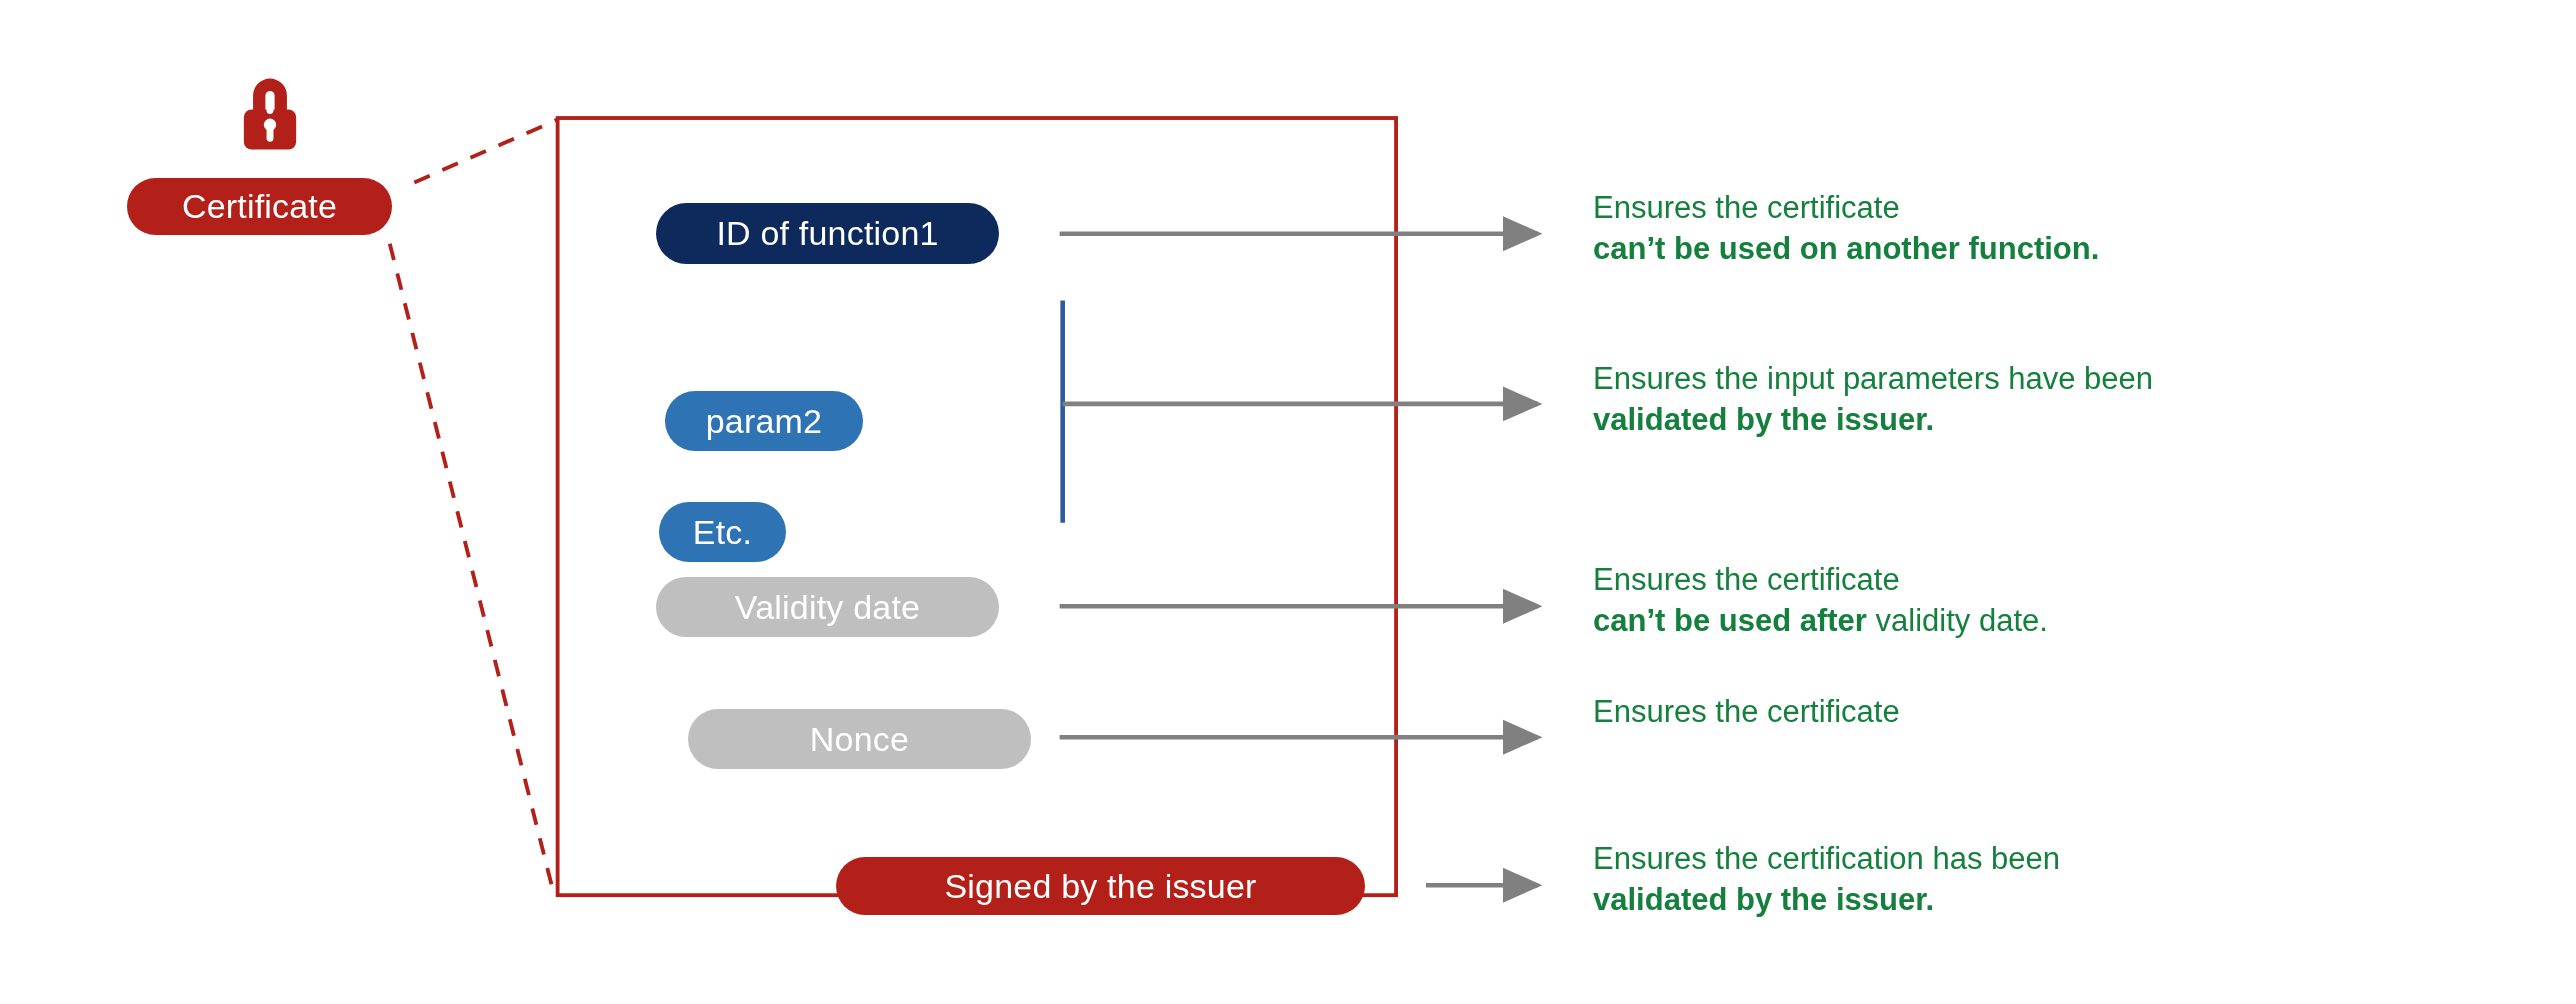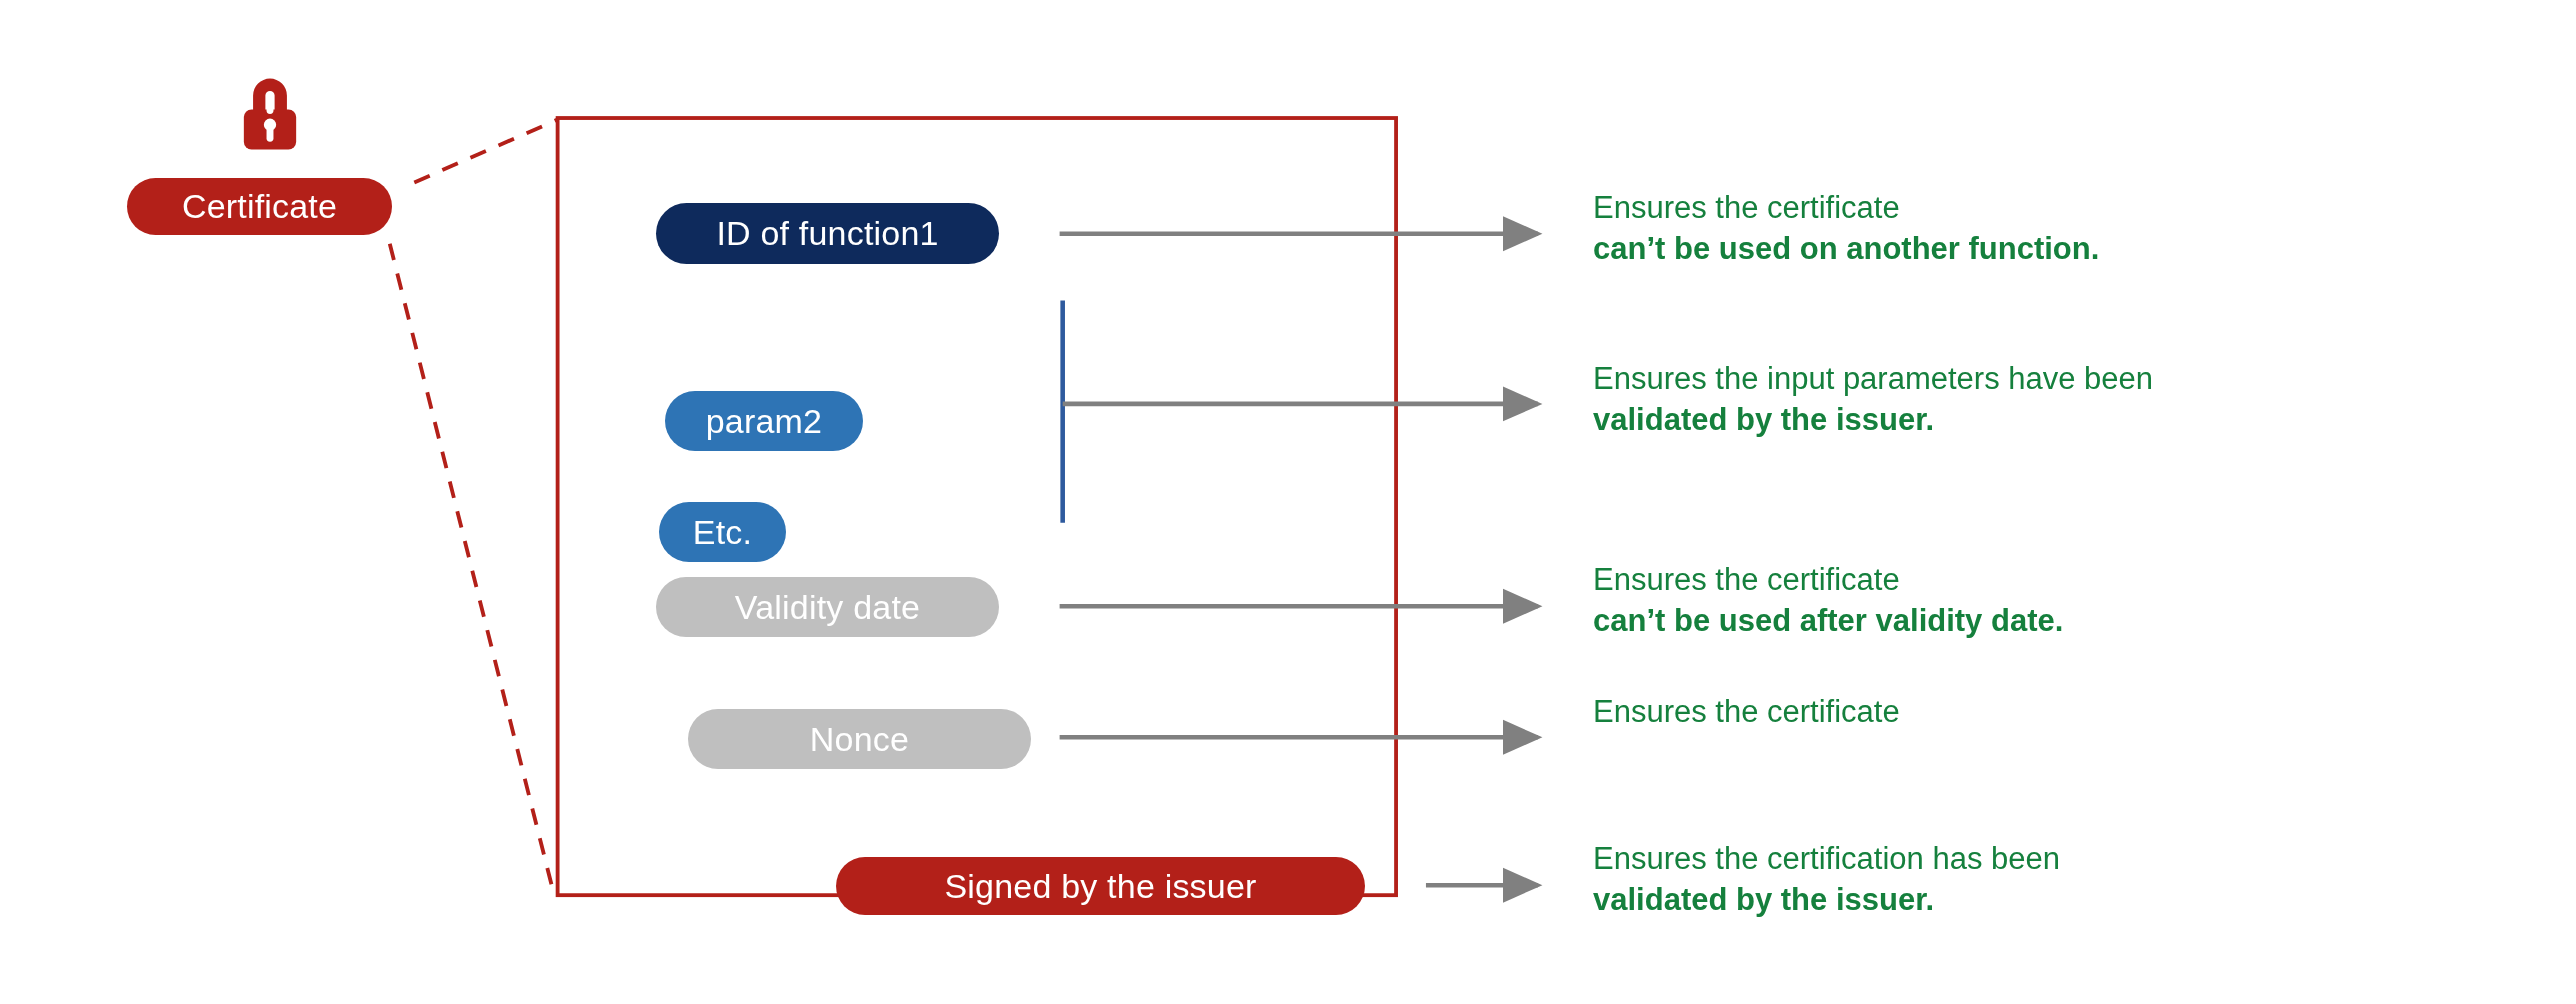--- a/index.html
+++ b/index.html
@@ -128,21 +128,21 @@
     position: absolute;
     left: 1593px;
     color: #15803d;
     font-size: 31px;
     line-height: 1.32;
     white-space: nowrap;
   }
   .annotation .line1 { font-weight: 400; display: block; }
   .annotation .line2 { display: block; }
   .annotation .strong { font-weight: 700; margin-top: 36px; }
-  .annotation .plain  { font-weight: 700; }
+  .annotation .plain  { font-weight: 400; }
 
   #annotation-0 { top: 188px; }
   #annotation-1 { top: 359px; }
   #annotation-2 { top: 560px; }
   #annotation-3 { top: 692px; }
   #annotation-4 { top: 839px; }
 </style>
 </head>
 <body>
 

